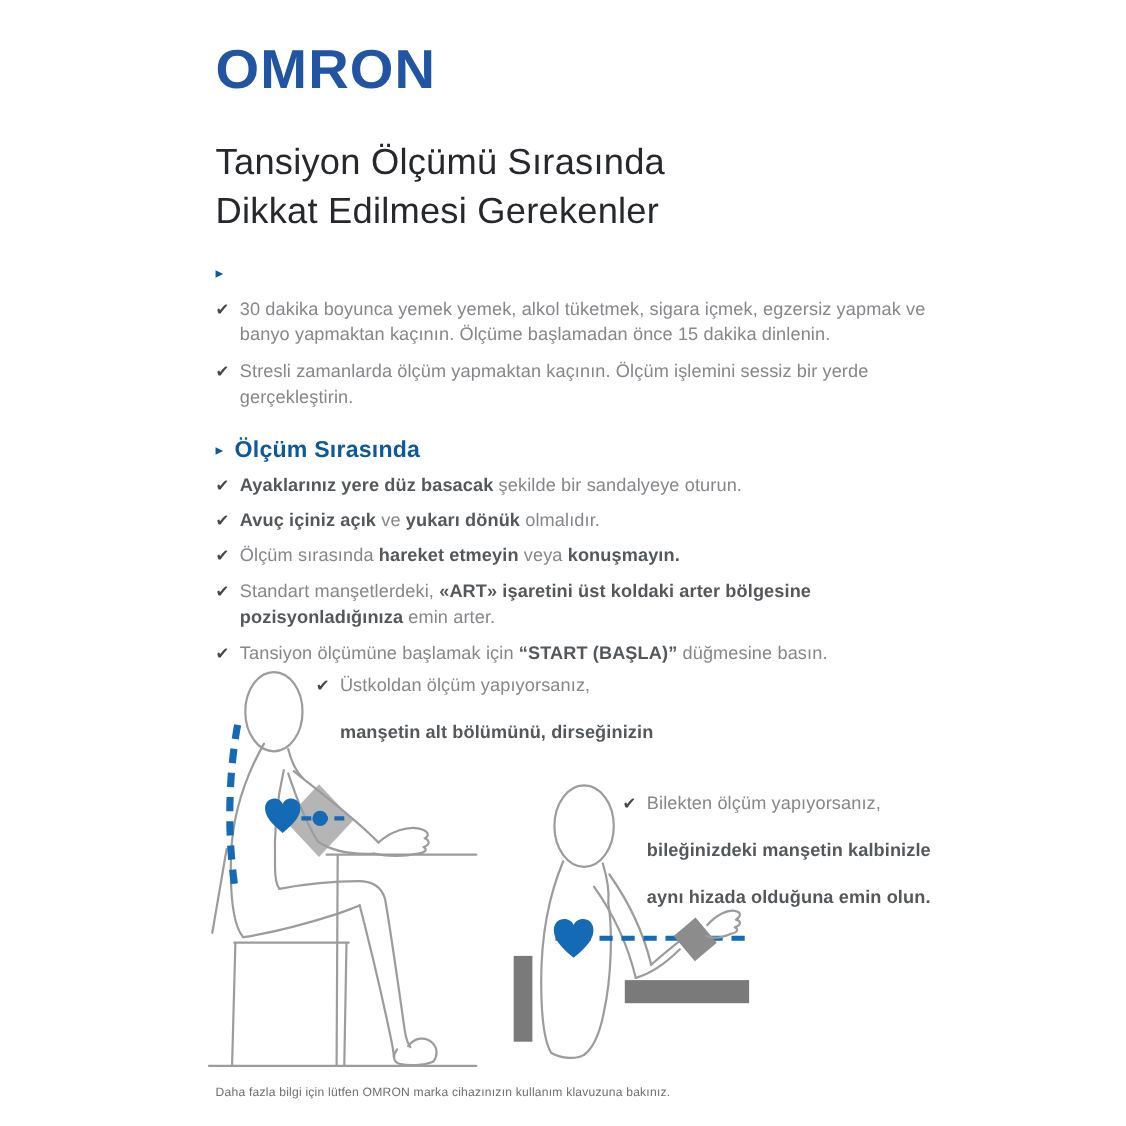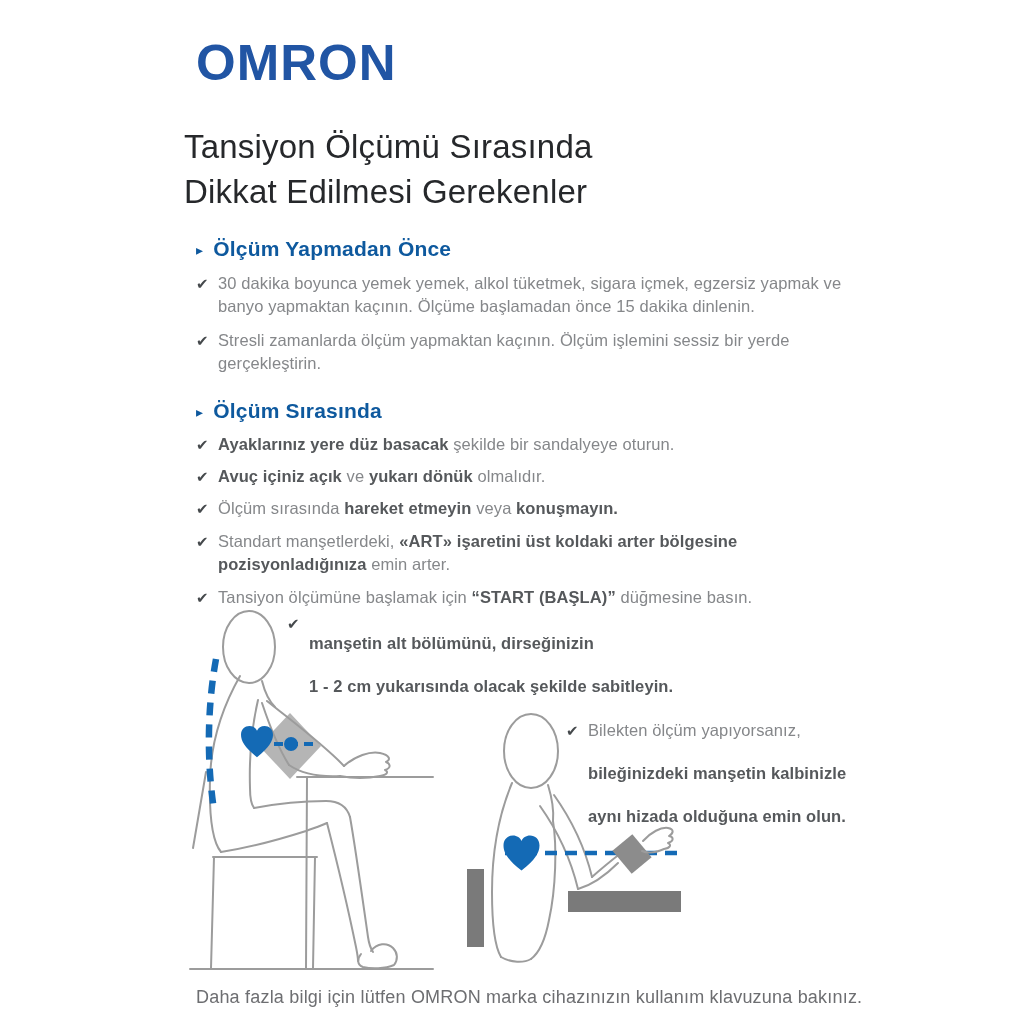--- a/index.html
+++ b/index.html
@@ -6,21 +6,21 @@
   .page{
     position:relative;width:1024px;height:1024px;background:#ffffff;overflow:hidden;
     font-family:"Liberation Sans","DejaVu Sans",sans-serif;
   }
   .logo{
     position:absolute;left:196px;top:34px;
     font-size:50px;font-weight:bold;letter-spacing:1px;
     color:var(--brand-blue);transform:scaleX(1.02);transform-origin:left;
   }
   .title{
-    position:absolute;left:184px;top:124px;margin:0;
+    position:absolute;left:196px;top:124px;margin:0;
     font-size:33px;line-height:45px;font-weight:500;
     color:var(--title-dark);letter-spacing:0.2px;
   }
   .content{position:absolute;left:196px;top:236px;width:648px;}
   .sec-heading{
     display:flex;align-items:baseline;gap:10px;
     color:var(--heading-blue);font-size:21px;font-weight:bold;
     line-height:26px;letter-spacing:0.2px;
   }
   .sec-heading .arrow{font-size:14px;position:relative;top:-1px;}
@@ -38,21 +38,21 @@
     color:var(--text-gray);letter-spacing:0.1px;
   }
   .bullet-text .b{font-weight:bold;color:var(--text-dark);}
   .caption{position:absolute;display:flex;}
   .caption .check{line-height:23px;}
   .cap-lines{font-size:16.5px;line-height:23px;color:var(--text-gray);letter-spacing:0.1px;}
   .cap-line.b{font-weight:bold;color:var(--text-dark);margin-top:20px;}
   #caption-upperarm{left:287px;top:612px;}
   #caption-wrist{left:566px;top:719px;}
   .footer{
-    position:absolute;left:196px;top:987px;font-size:18px;
+    position:absolute;left:196px;top:987px;font-size:11px;
     color:var(--footer-gray);letter-spacing:0.2px;
   }
   .illustrations{position:absolute;left:0;top:0;}
   .fig-stroke{fill:none;stroke:var(--outline-gray);stroke-width:2;stroke-linecap:round;stroke-linejoin:round;}
   .fig-blue-dash{fill:none;stroke:var(--accent-blue);}
   .fig-heart{fill:var(--accent-blue);stroke:none;}
   .fig-cuff{fill:var(--cuff-gray);stroke:none;}
   .fig-wrist-cuff{fill:var(--wrist-cuff-gray);stroke:none;}
   .fig-furniture{fill:var(--furniture-gray);stroke:none;}
 </style>
@@ -62,21 +62,20 @@
 <div class="page">
 
   <div class="logo">OMRON</div>
 
   <h1 class="title"><span>Tansiyon Ölçümü Sırasında</span><br><span>Dikkat Edilmesi Gerekenler</span></h1>
 
   <div class="content">
     <div class="sec sec1">
       <div class="sec-heading">
         <span class="arrow">▸</span>
-        <span>Ölçüm Yapmadan Önce</span>
       </div>
       <div class="items">
           <div class="bullet">
             <span class="check">✔</span>
             <p class="bullet-text"><span>30 dakika boyunca yemek yemek, alkol tüketmek, sigara içmek, egzersiz yapmak ve banyo yapmaktan kaçının. Ölçüme başlamadan önce 15 dakika dinlenin.</span></p>
           </div>
           <div class="bullet">
             <span class="check">✔</span>
             <p class="bullet-text"><span>Stresli zamanlarda ölçüm yapmaktan kaçının. Ölçüm işlemini sessiz bir yerde gerçekleştirin.</span></p>
           </div>
@@ -160,22 +159,22 @@
       <rect class="fig-wrist-cuff" x="619" y="839" width="26" height="30" transform="rotate(-40 632 854)"></rect>
       <path class="fig-stroke" d="M643 841 C651 832 661 827 668 828 C674 829 674 833 669 836 C674 837 674 841 668 843 C672 845 670 848 664 849 C655 853 647 853 642 851"></path>
 
       <path class="fig-heart" transform="translate(499 831) scale(0.45)" d="M50 88 C20 64 10 48 10 32 C10 18 20 10 31 10 C40 10 47 15 50 22 C53 15 60 10 69 10 C80 10 90 18 90 32 C90 48 80 64 50 88 Z"></path>
     </g>
   </svg>
 
   <div class="caption" id="caption-upperarm">
       <span class="check">✔</span>
       <div class="cap-lines">
+        <div class="cap-line">Üstkoldan ölçüm yapıyorsanız,</div>
         <div class="cap-line b">manşetin alt bölümünü, dirseğinizin</div>
-        <div class="cap-line b">1 - 2 cm yukarısında olacak şekilde sabitleyin.</div>
       </div>
     </div>
   <div class="caption" id="caption-wrist">
       <span class="check">✔</span>
       <div class="cap-lines">
         <div class="cap-line">Bilekten ölçüm yapıyorsanız,</div>
         <div class="cap-line b">bileğinizdeki manşetin kalbinizle</div>
         <div class="cap-line b">aynı hizada olduğuna emin olun.</div>
       </div>
     </div>

